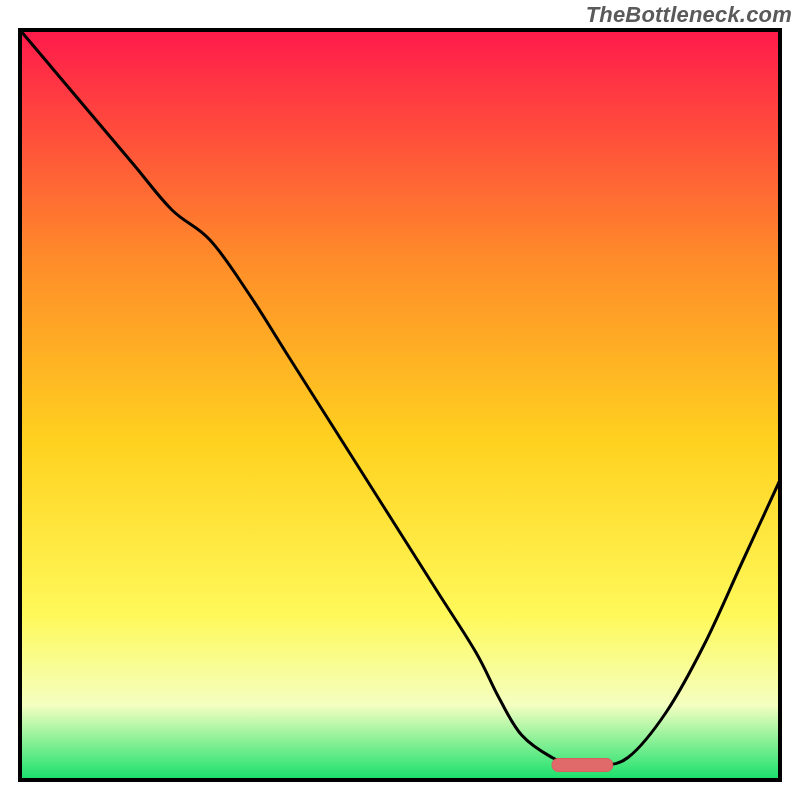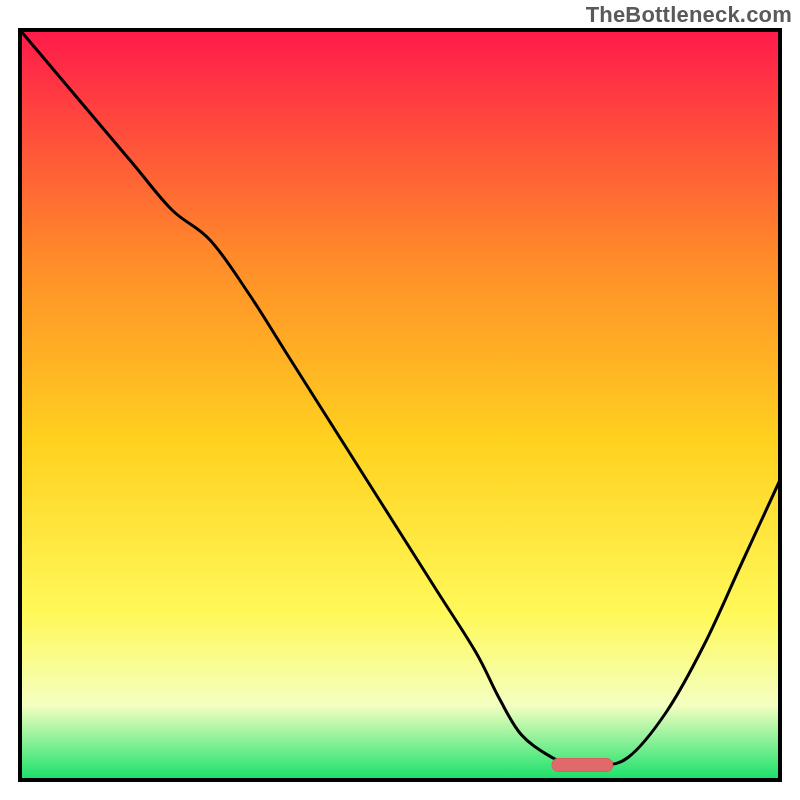--- a/index.html
+++ b/index.html
@@ -8,20 +8,21 @@
     width: 800px;
     height: 800px;
     background: #ffffff;
     font-family: Arial, Helvetica, sans-serif;
     overflow: hidden;
   }
   .wrap {
     position: relative;
     width: 800px;
     height: 656px;
+    font-style: italic;
   }
   .watermark {
     position: absolute;
     top: 2px;
     right: 8px;
     font-size: 22px;
     font-weight: 600;
     color: #5a5a5a;
     letter-spacing: 0.2px;
     user-select: none;

